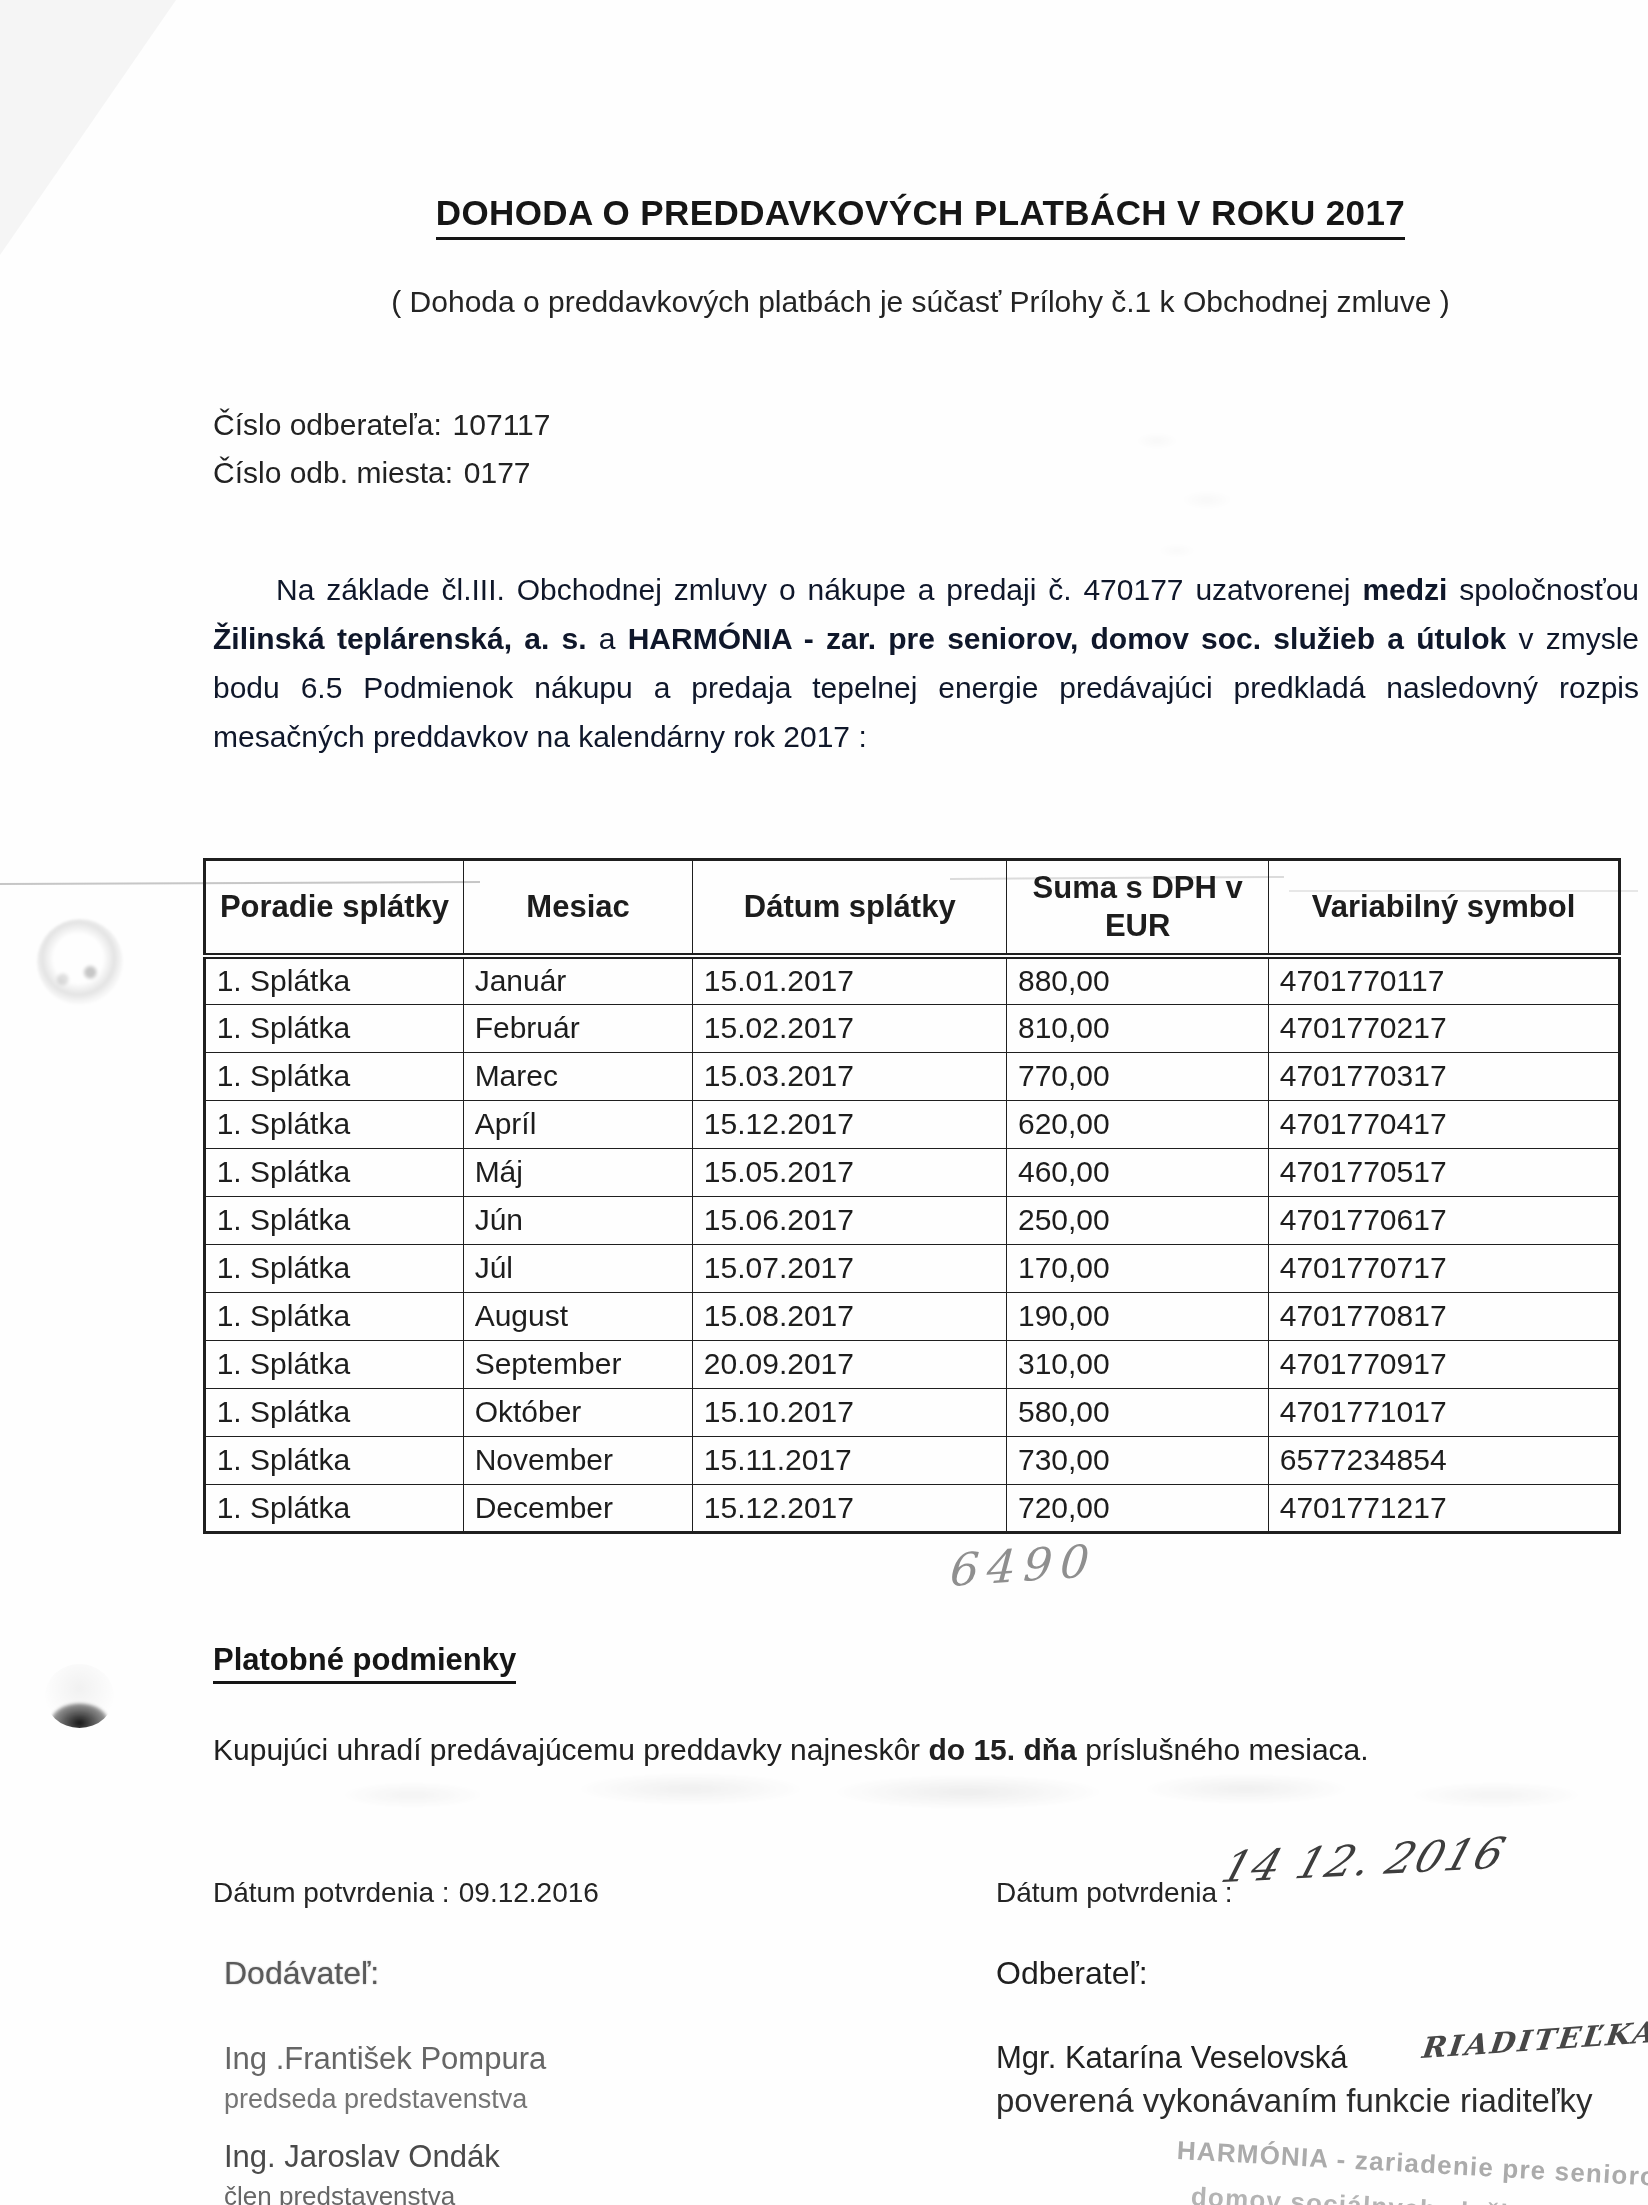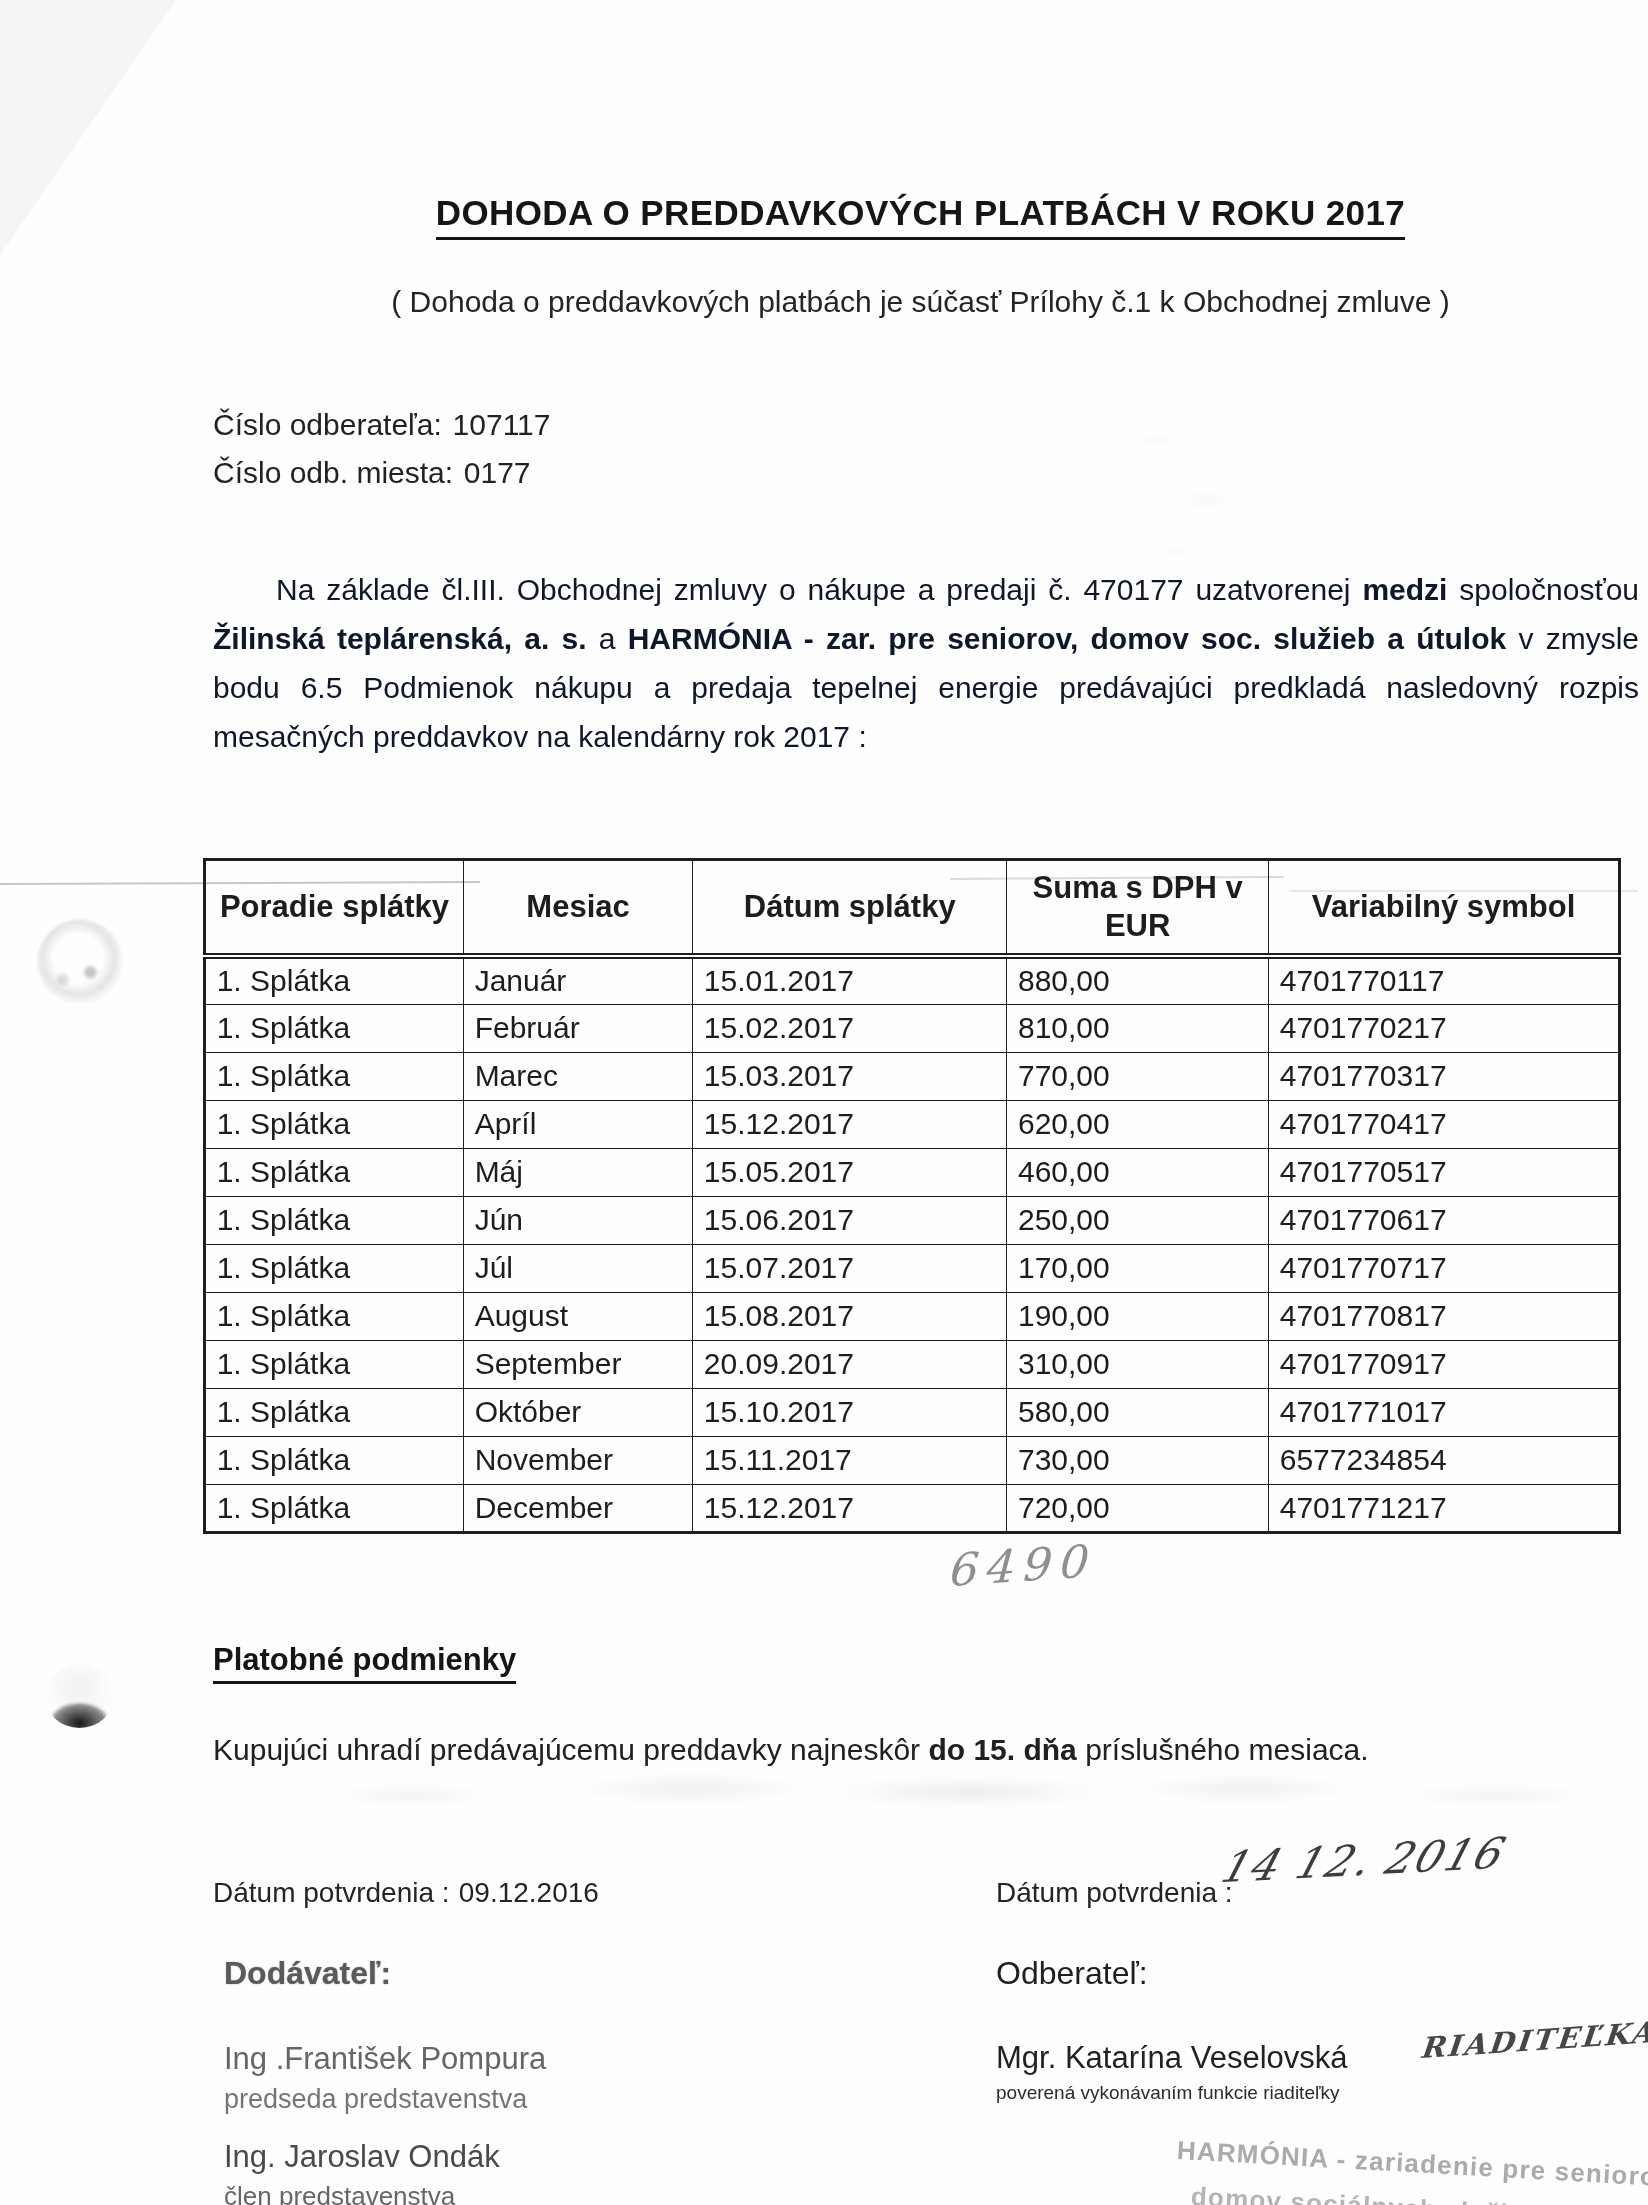--- a/index.html
+++ b/index.html
@@ -108,30 +108,30 @@
   .terms-heading{
     display:inline-block;font-size:31px;font-weight:bold;color:#161616;
     border-bottom:3.8px solid #151515;padding-bottom:3.1px;
   }
   .terms-sentence{left:213px;top:1733px;width:1427px;font-size:30px;color:#202020;}
 
   .date-left{left:213px;top:1877px;font-size:28px;color:#242424;}
   .date-right{left:996px;top:1877px;font-size:28px;color:#242424;}
   .date-left .val{margin-left:9.2px;}
 
-  .supplier-heading{left:224px;top:1955px;font-size:32px;font-weight:bold;color:#5a5a5a;text-shadow:0 0 1.5px #9a9a9a;}
+  .supplier-heading{left:224px;top:1955px;font-size:32px;font-weight:normal;color:#5a5a5a;text-shadow:0 0 1.5px #9a9a9a;}
   .buyer-heading{left:996px;top:1955px;font-size:32px;font-weight:normal;color:#1f1f1f;}
 
   .supplier-name-1{left:224px;top:2041px;font-size:31px;color:#666;}
   .supplier-title-1{left:224px;top:2084px;font-size:27px;color:#757575;}
   .supplier-name-2{left:224px;top:2139px;font-size:31px;color:#4a4a4a;}
   .supplier-title-2{left:224px;top:2181px;font-size:26px;color:#666;}
 
   .buyer-name{left:996px;top:2040px;font-size:31px;color:#222;}
-  .buyer-title{left:996px;top:2082px;font-size:19px;color:#2c2c2c;}
+  .buyer-title{left:996px;top:2082px;font-size:33px;color:#2c2c2c;}
 
   .stamp-line-1{
     left:1177px;top:2135px;font-size:26px;font-weight:bold;color:#ababab;letter-spacing:1.2px;
     transform:rotate(3.2deg);transform-origin:left center;white-space:nowrap;
   }
   .stamp-line-2{
     left:1191px;top:2181px;font-size:26px;font-weight:bold;color:#b4b4b4;letter-spacing:1.2px;
     transform:rotate(3.2deg);transform-origin:left center;white-space:nowrap;
   }
 </style>

